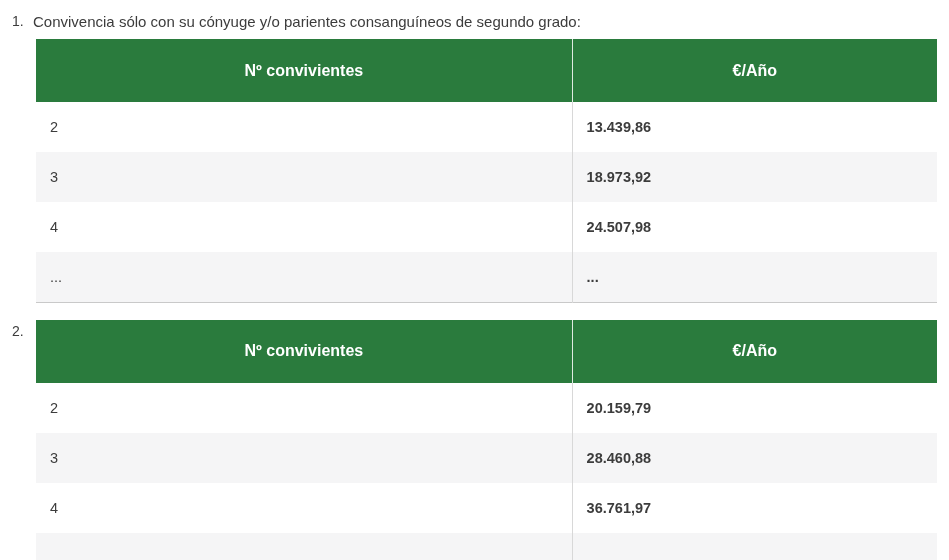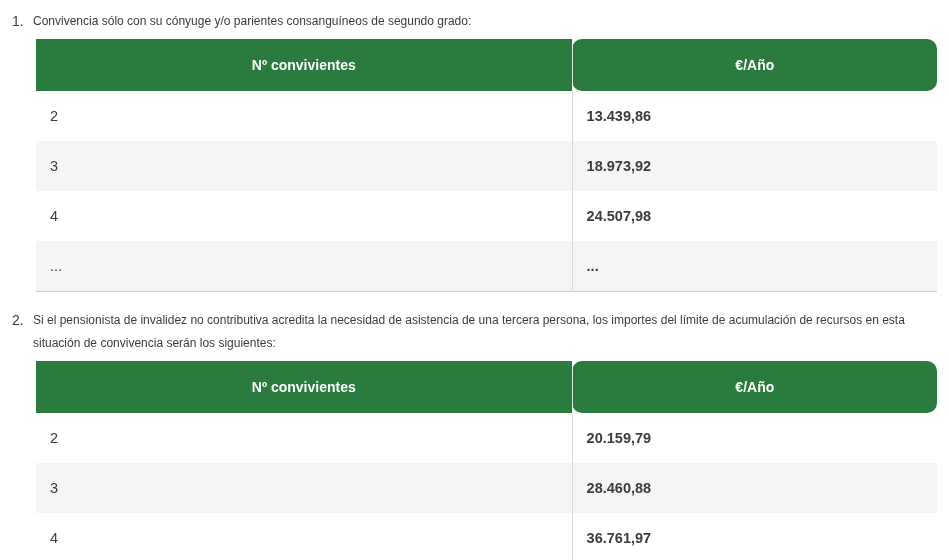--- a/index.html
+++ b/index.html
@@ -20,43 +20,43 @@
   }
   .doc { padding: 10px 25px 0 12px; }
   .item { position: relative; padding-left: 21px; }
   .item + .item { margin-top: 17px; }
   .num {
     position: absolute; left: 0; top: 0;
     font-size: 14px; line-height: 23px;
   }
   .itext {
     margin: 0 0 6px 0;
-    font-size: 12px; line-height: 23px;
+    font-size: 15px; line-height: 23px;
     max-width: 888px;
   }
   table.ltable {
     border-collapse: collapse;
     table-layout: fixed;
     width: 901px;
     margin-left: 3px;
     border-bottom: 1px solid var(--table-bottom);
   }
   table.ltable col.c1 { width: 59.5%; }
   table.ltable col.c2 { width: 40.5%; }
   table.ltable th {
     background: var(--header-green);
     color: #ffffff;
-    font-size: 14px;
+    font-size: 16px;
     font-weight: bold;
     text-align: center;
-    height: 52px;
+    height: 63px;
     padding: 0 8px;
     margin-top: 44px;
   }
-  table.ltable th + th { border-left: 1px solid rgba(255,255,255,0.85); border-radius: 10px; }
+  table.ltable th + th { border-left: 1px solid rgba(255,255,255,0.85); }
   table.ltable td {
     height: 50px;
     font-size: 14.5px;
     padding: 0 0 0 14px;
     vertical-align: middle;
     text-align: left;
   }
   table.ltable td + td { border-left: 1px solid var(--divider); font-weight: bold; }
   table.ltable tbody tr:nth-child(even) { background: var(--row-alt); }
 </style>
@@ -95,21 +95,20 @@
         <tr>
           <td>...</td>
           <td>...</td>
         </tr>
       </tbody>
     </table>
   </section>
 
   <section class="item">
     <span class="num">2.</span>
-    <p class="itext">Si el pensionista de invalidez no contributiva acredita la necesidad de asistencia de una tercera persona, los importes del límite de acumulación de recursos en esta situación de convivencia serán los siguientes:</p>
     <table class="ltable">
       <colgroup>
           <col class="c1">
           <col class="c2">
         </colgroup>
       <thead>
         <tr>
           <th>Nº convivientes</th>
           <th>€/Año</th>
         </tr>

